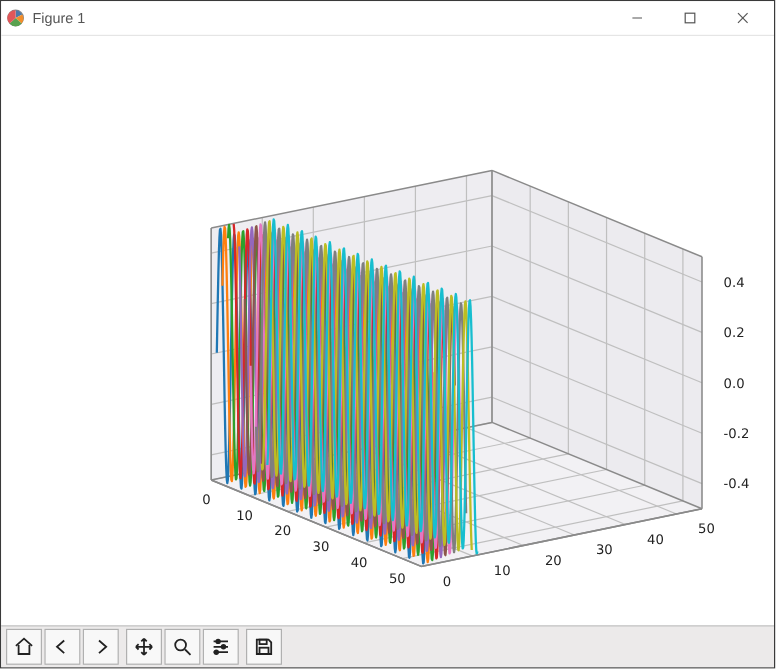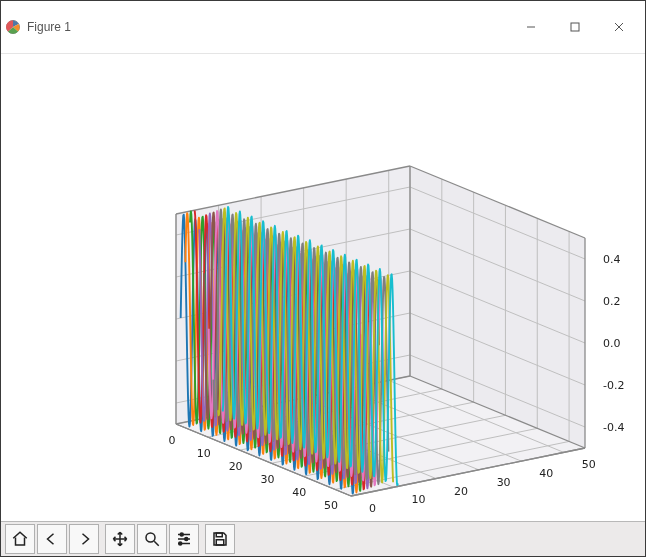--- a/index.html
+++ b/index.html
@@ -21,21 +21,21 @@
     display: flex;
     flex-direction: column;
     background: #fff;
   }
   
   .titlebar {
     height: 28px;
     background: #fff;
     display: flex;
     align-items: center;
-    padding: 12px 4px;
+    padding: 0 4px;
     border-bottom: 1px solid #e5e5e5;
   }
   .titlebar .appicon {
     width: 16px;
     height: 16px;
     margin-right: 6px;
     display: flex;
     align-items: center;
     justify-content: center;
   }

